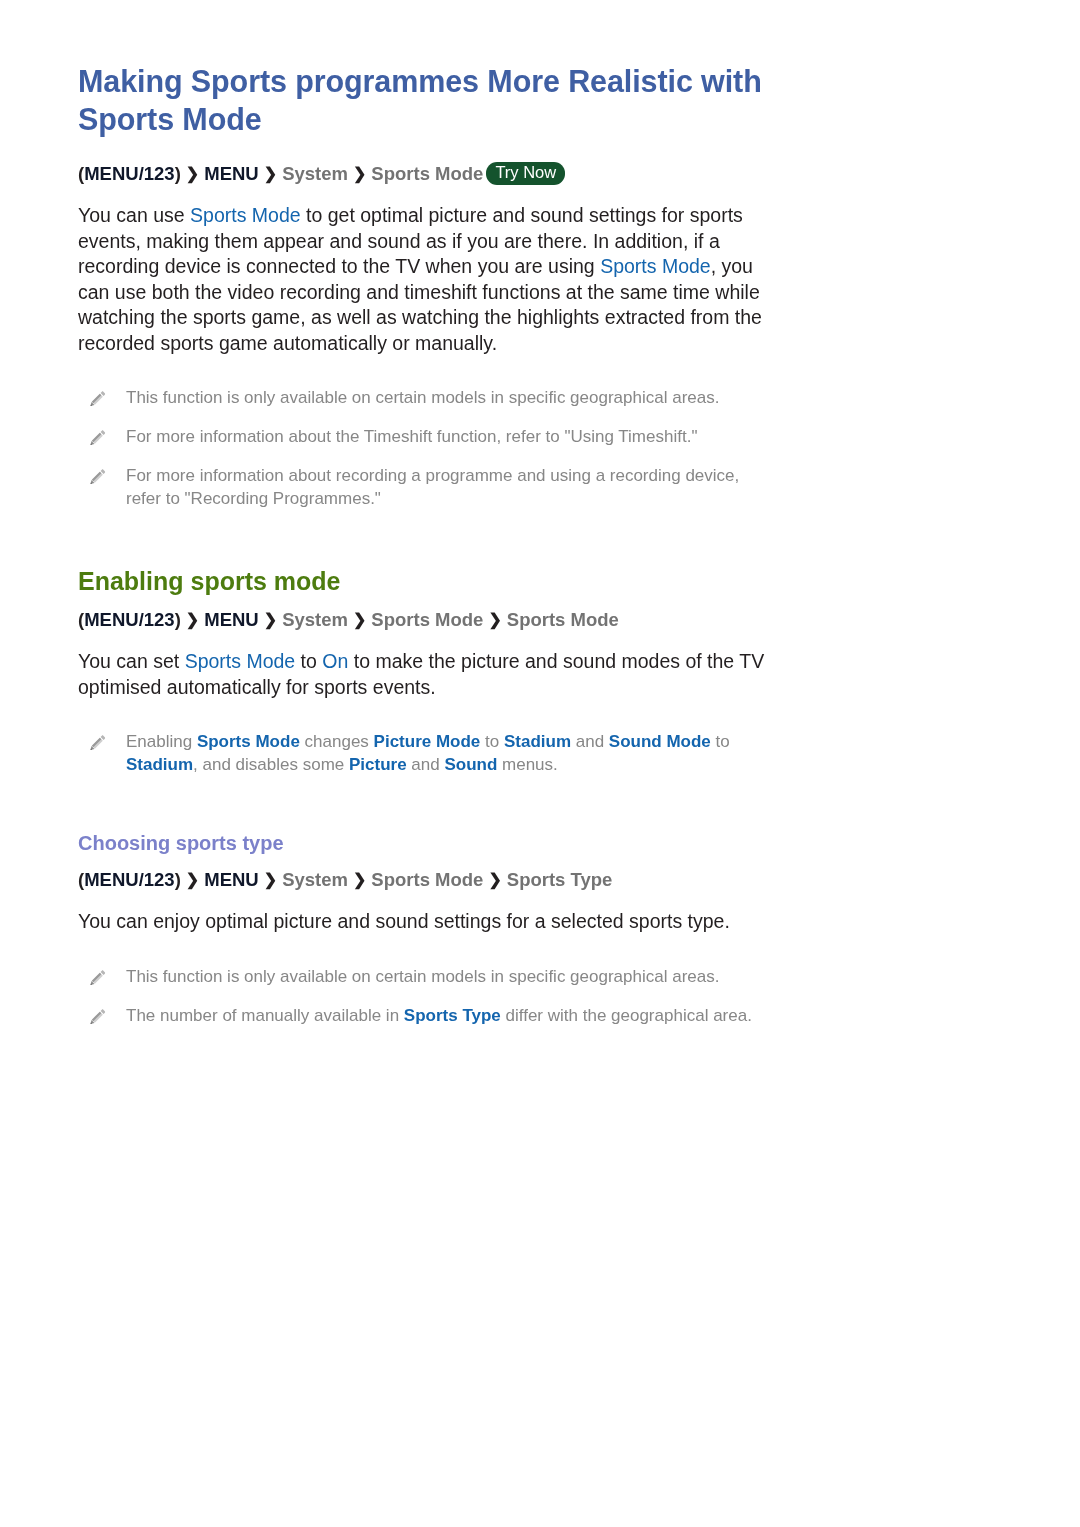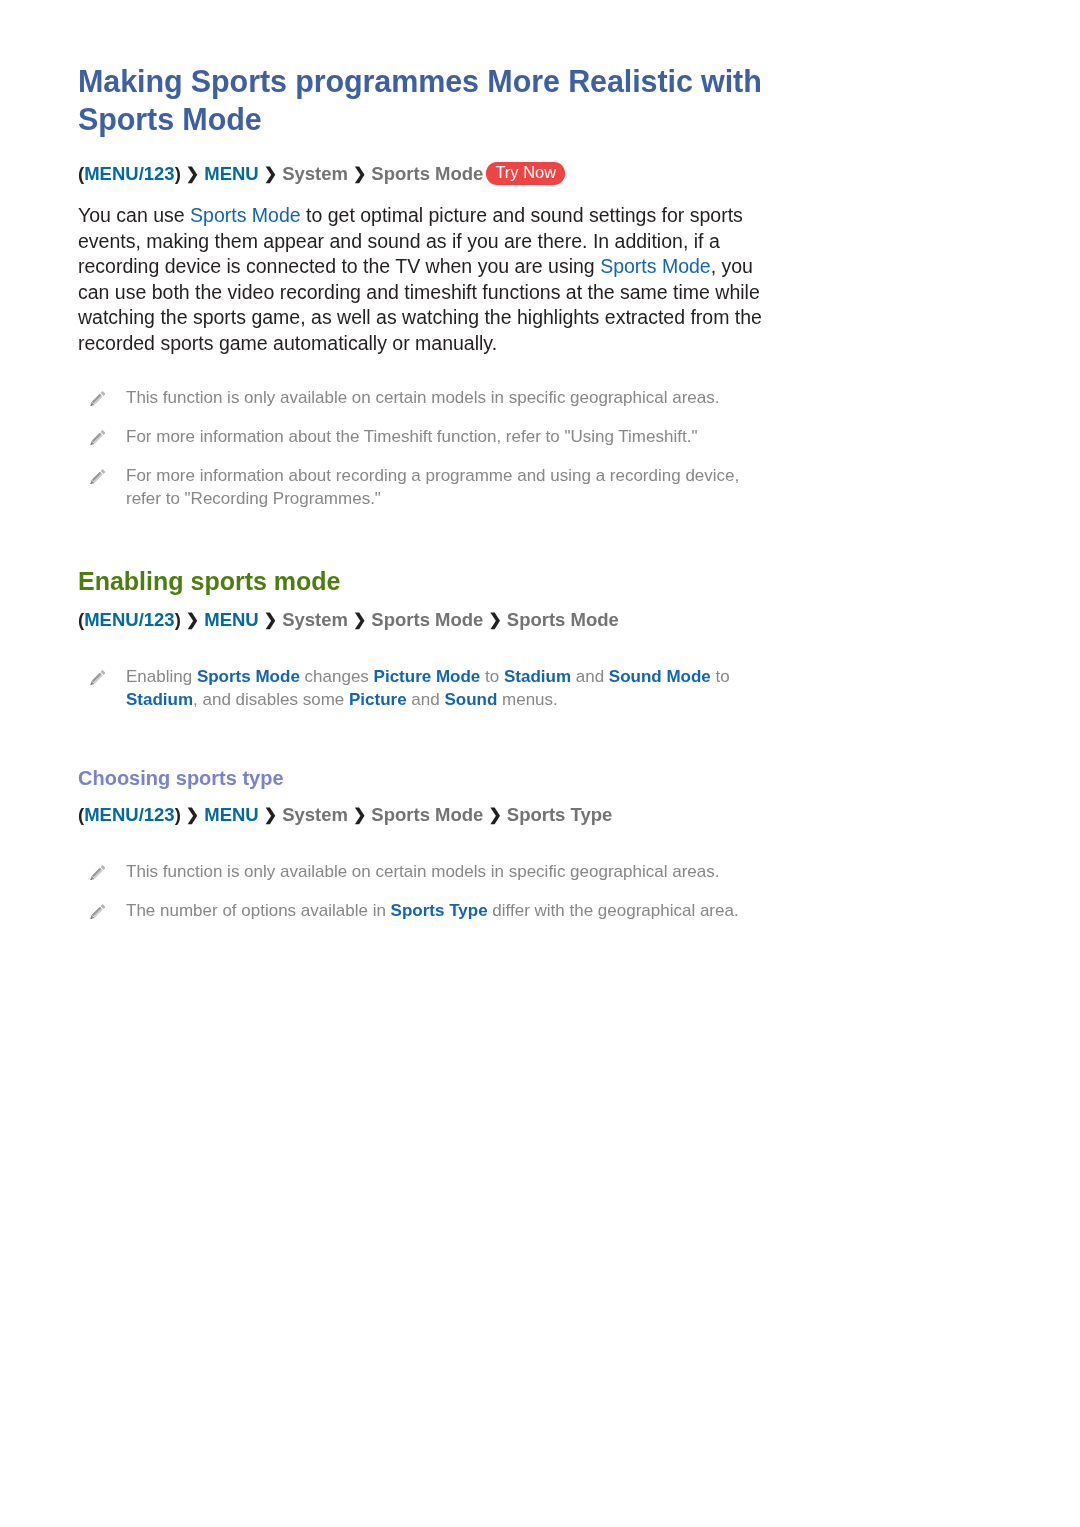--- a/index.html
+++ b/index.html
@@ -50,33 +50,33 @@
 
   
   .breadcrumb {
     font-size: 18.5px;
     line-height: 24px;
     font-weight: bold;
     margin: 0 0 16px 0;
     white-space: nowrap;
   }
   .bc-paren { color: #231f20; }
-  .bc-teal { color: #0369a1; }
+  .bc-teal { color: #0f172a; }
   .bc-blue { color: #737373; }
   .bc-sep {
     color: #231f20;
     font-size: 16px;
     font-weight: bold;
     padding: 0 5px;
     position: relative;
     top: -1px;
   }
   .bc-badge {
     display: inline-block;
-    background: #ef4444;
+    background: #14532d;
     color: #ffffff;
     font-size: 16.5px;
     font-weight: normal;
     line-height: 19px;
     border-radius: 11px;
     padding: 1px 9px 3px 9px;
     margin-left: 3px;
     position: relative;
     top: -2px;
   }
@@ -183,20 +183,21 @@
   </div>
 
   <div class="gap-lg"></div>
 
   <h2 class="section-title">Enabling sports mode</h2>
 
   <div class="breadcrumb">
     <span class="bc-paren">(</span><span class="bc-teal">MENU/123</span><span class="bc-paren">)</span><span class="bc-sep">❯</span><span class="bc-teal">MENU</span><span class="bc-sep">❯</span><span class="bc-blue">System</span><span class="bc-sep">❯</span><span class="bc-blue">Sports Mode</span><span class="bc-sep">❯</span><span class="bc-blue">Sports Mode</span>
   </div>
 
+  <p class="body-text"><span>You can set </span><span class="lnk">Sports Mode</span><span> to </span><span class="lnk">On</span><span> to make the picture and sound modes of the TV optimised automatically for sports events.</span></p>
 
   <div class="gap-sm"></div>
 
   <div class="notes">
     <div class="note">
       <span class="pencil">
         <svg viewBox="0 0 24 24" width="20" height="20" aria-hidden="true">
           <path d="M18.4 3.2c-.5-.5-1.3-.5-1.8 0l-1.5 1.5 3.6 3.6 1.5-1.5c.5-.5.5-1.3 0-1.8l-1.8-1.8z" fill="#b6b6b6"></path>
           <path d="M14.2 5.6 4.6 15.2l3.6 3.6 9.6-9.6-3.6-3.6z" fill="#cfcfcf"></path>
           <path d="M14.2 5.6 4.6 15.2l1.8 1.8 9.6-9.6-1.8-1.8z" fill="#9a9a9a"></path>
@@ -209,20 +210,21 @@
   </div>
 
   <div class="gap-md"></div>
 
   <h3 class="subsection-title">Choosing sports type</h3>
 
   <div class="breadcrumb">
     <span class="bc-paren">(</span><span class="bc-teal">MENU/123</span><span class="bc-paren">)</span><span class="bc-sep">❯</span><span class="bc-teal">MENU</span><span class="bc-sep">❯</span><span class="bc-blue">System</span><span class="bc-sep">❯</span><span class="bc-blue">Sports Mode</span><span class="bc-sep">❯</span><span class="bc-blue">Sports Type</span>
   </div>
 
+  <p class="body-text">You can enjoy optimal picture and sound settings for a selected sports type.</p>
 
   <div class="gap-sm"></div>
 
   <div class="notes">
 
     <div class="note">
       <span class="pencil">
         <svg viewBox="0 0 24 24" width="20" height="20" aria-hidden="true">
           <path d="M18.4 3.2c-.5-.5-1.3-.5-1.8 0l-1.5 1.5 3.6 3.6 1.5-1.5c.5-.5.5-1.3 0-1.8l-1.8-1.8z" fill="#b6b6b6"></path>
           <path d="M14.2 5.6 4.6 15.2l3.6 3.6 9.6-9.6-3.6-3.6z" fill="#cfcfcf"></path>
@@ -237,18 +239,18 @@
     <div class="note">
       <span class="pencil">
         <svg viewBox="0 0 24 24" width="20" height="20" aria-hidden="true">
           <path d="M18.4 3.2c-.5-.5-1.3-.5-1.8 0l-1.5 1.5 3.6 3.6 1.5-1.5c.5-.5.5-1.3 0-1.8l-1.8-1.8z" fill="#b6b6b6"></path>
           <path d="M14.2 5.6 4.6 15.2l3.6 3.6 9.6-9.6-3.6-3.6z" fill="#cfcfcf"></path>
           <path d="M14.2 5.6 4.6 15.2l1.8 1.8 9.6-9.6-1.8-1.8z" fill="#9a9a9a"></path>
           <path d="M4.2 15.7 3 20.4l4.7-1.2-3.5-3.5z" fill="#8c8c8c"></path>
           <path d="M3 20.4l1.9-.5-1.4-1.4-.5 1.9z" fill="#5c5c5c"></path>
         </svg>
       </span>
-      <span class="note-text"><span>The number of options available in </span><span class="nlnk">Sports Type</span><span> differ with the geographical area.</span></span>
+      <span class="note-text"><span>The number of manually available in </span><span class="nlnk">Sports Type</span><span> differ with the geographical area.</span></span>
     </div>
 
   </div>
 
 </div>
 
 </body></html>

